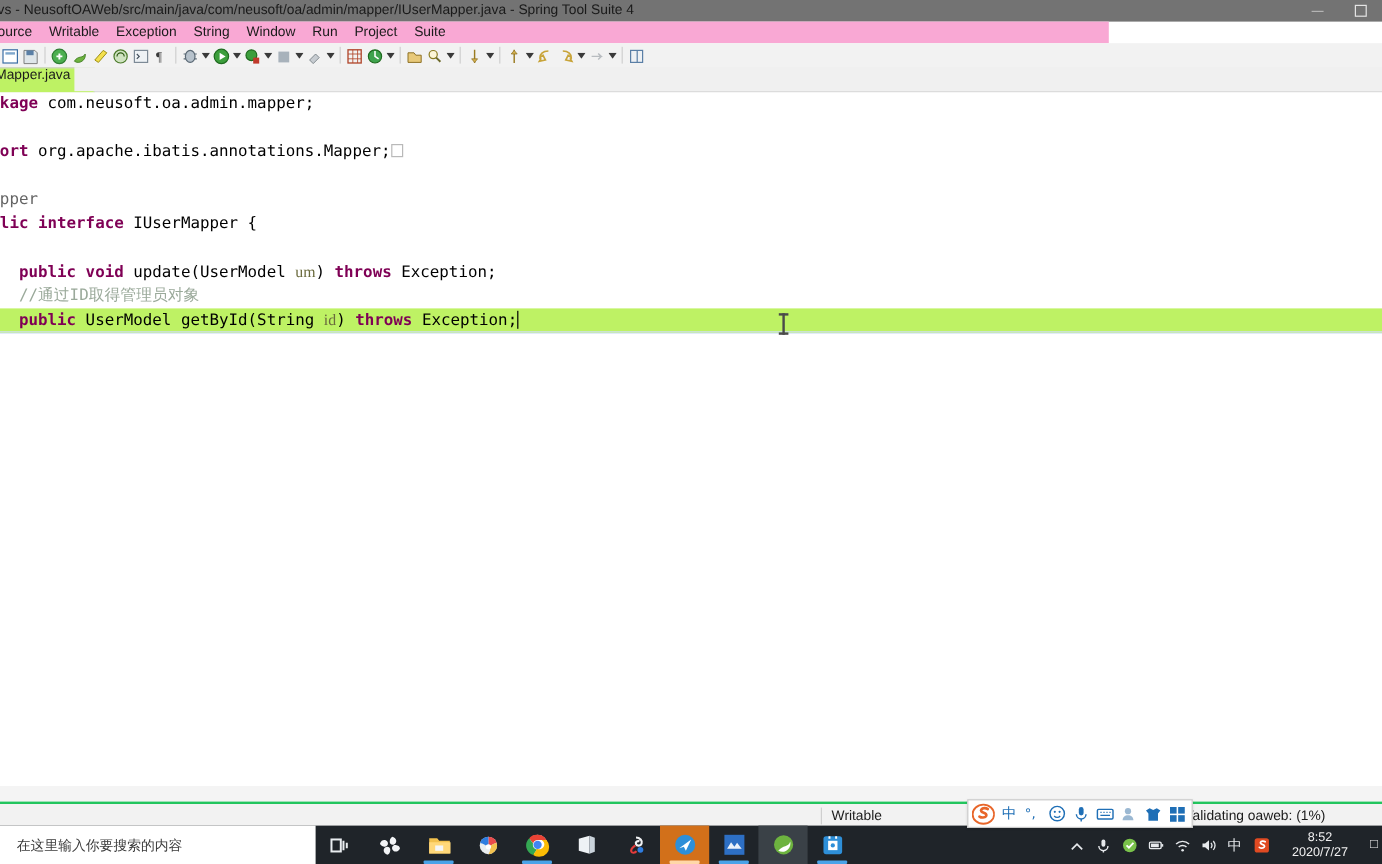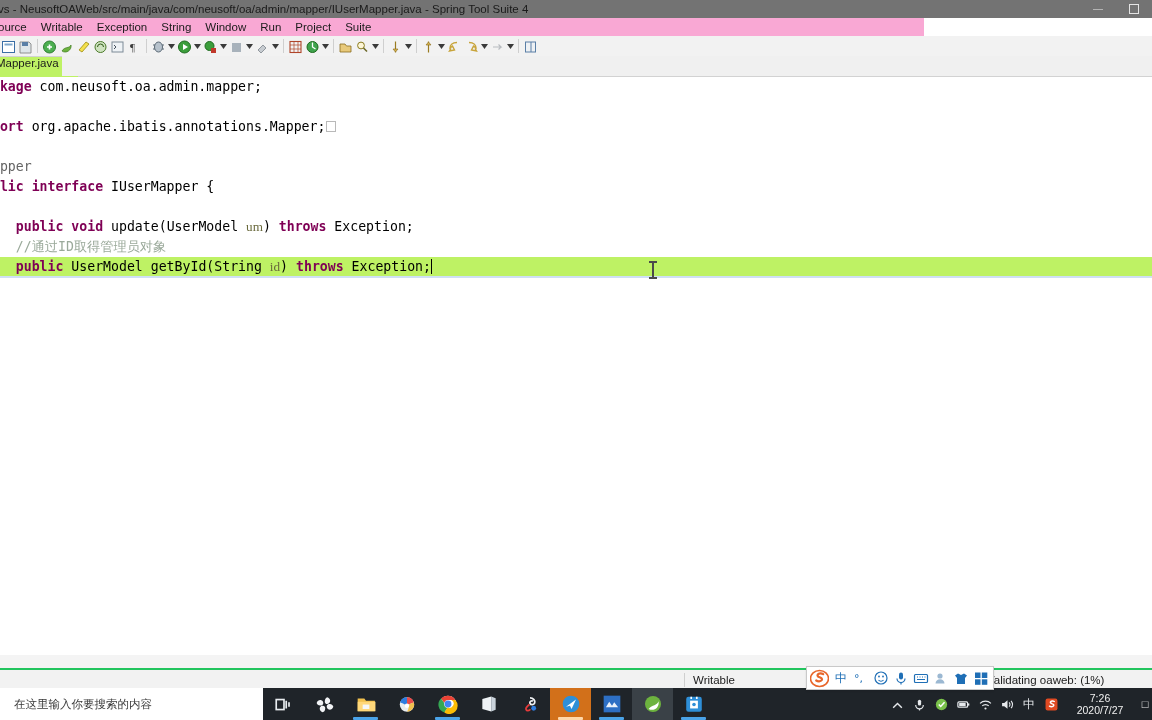--- a/index.html
+++ b/index.html
@@ -685,20 +685,20 @@
             </svg>
           </div>
           <div class="tray-ico">
             <svg width="13" height="13" viewBox="0 0 12 12">
               <rect x="0.5" y="0.5" width="11" height="11" rx="2" fill="#e04a22"></rect>
               <path d="M8.6 3.2c-1.2-.8-3.2-.6-3.6.4-.3.9.6 1.4 1.7 1.8 1.2.4 1.8 1.1 1.2 1.9-.7 1-2.8.9-3.8.2" fill="none" stroke="#fff" stroke-width="1.3" stroke-linecap="round"></path>
             </svg>
           </div>
         </div>
       <div class="clock">
-        <span>7:26</span>
+        <span>8:52</span>
         <span>2020/7/27</span>
       </div>
       <div class="notif">□</div>
     </div>
   </div>
 
 </div>
 
 </body></html>

